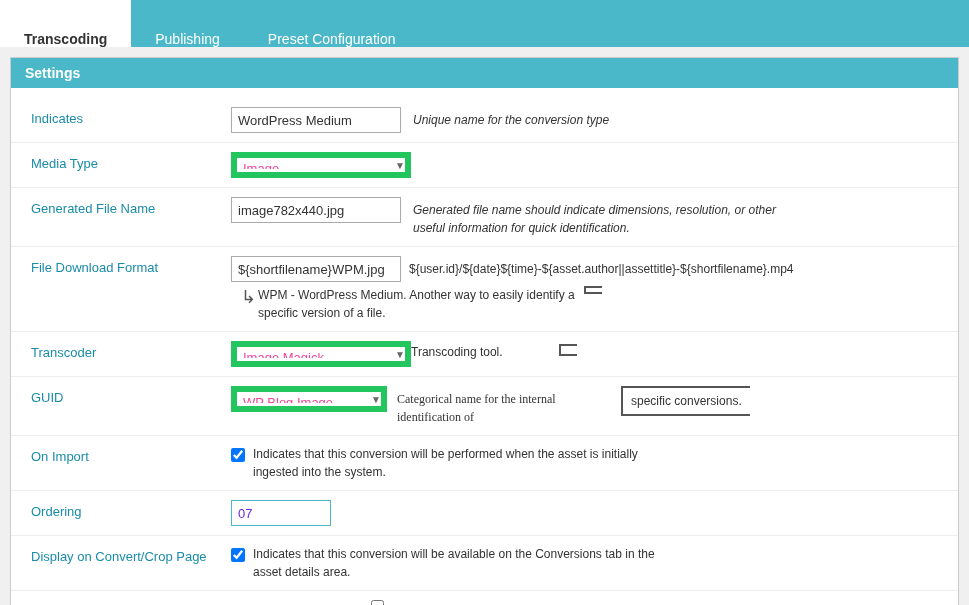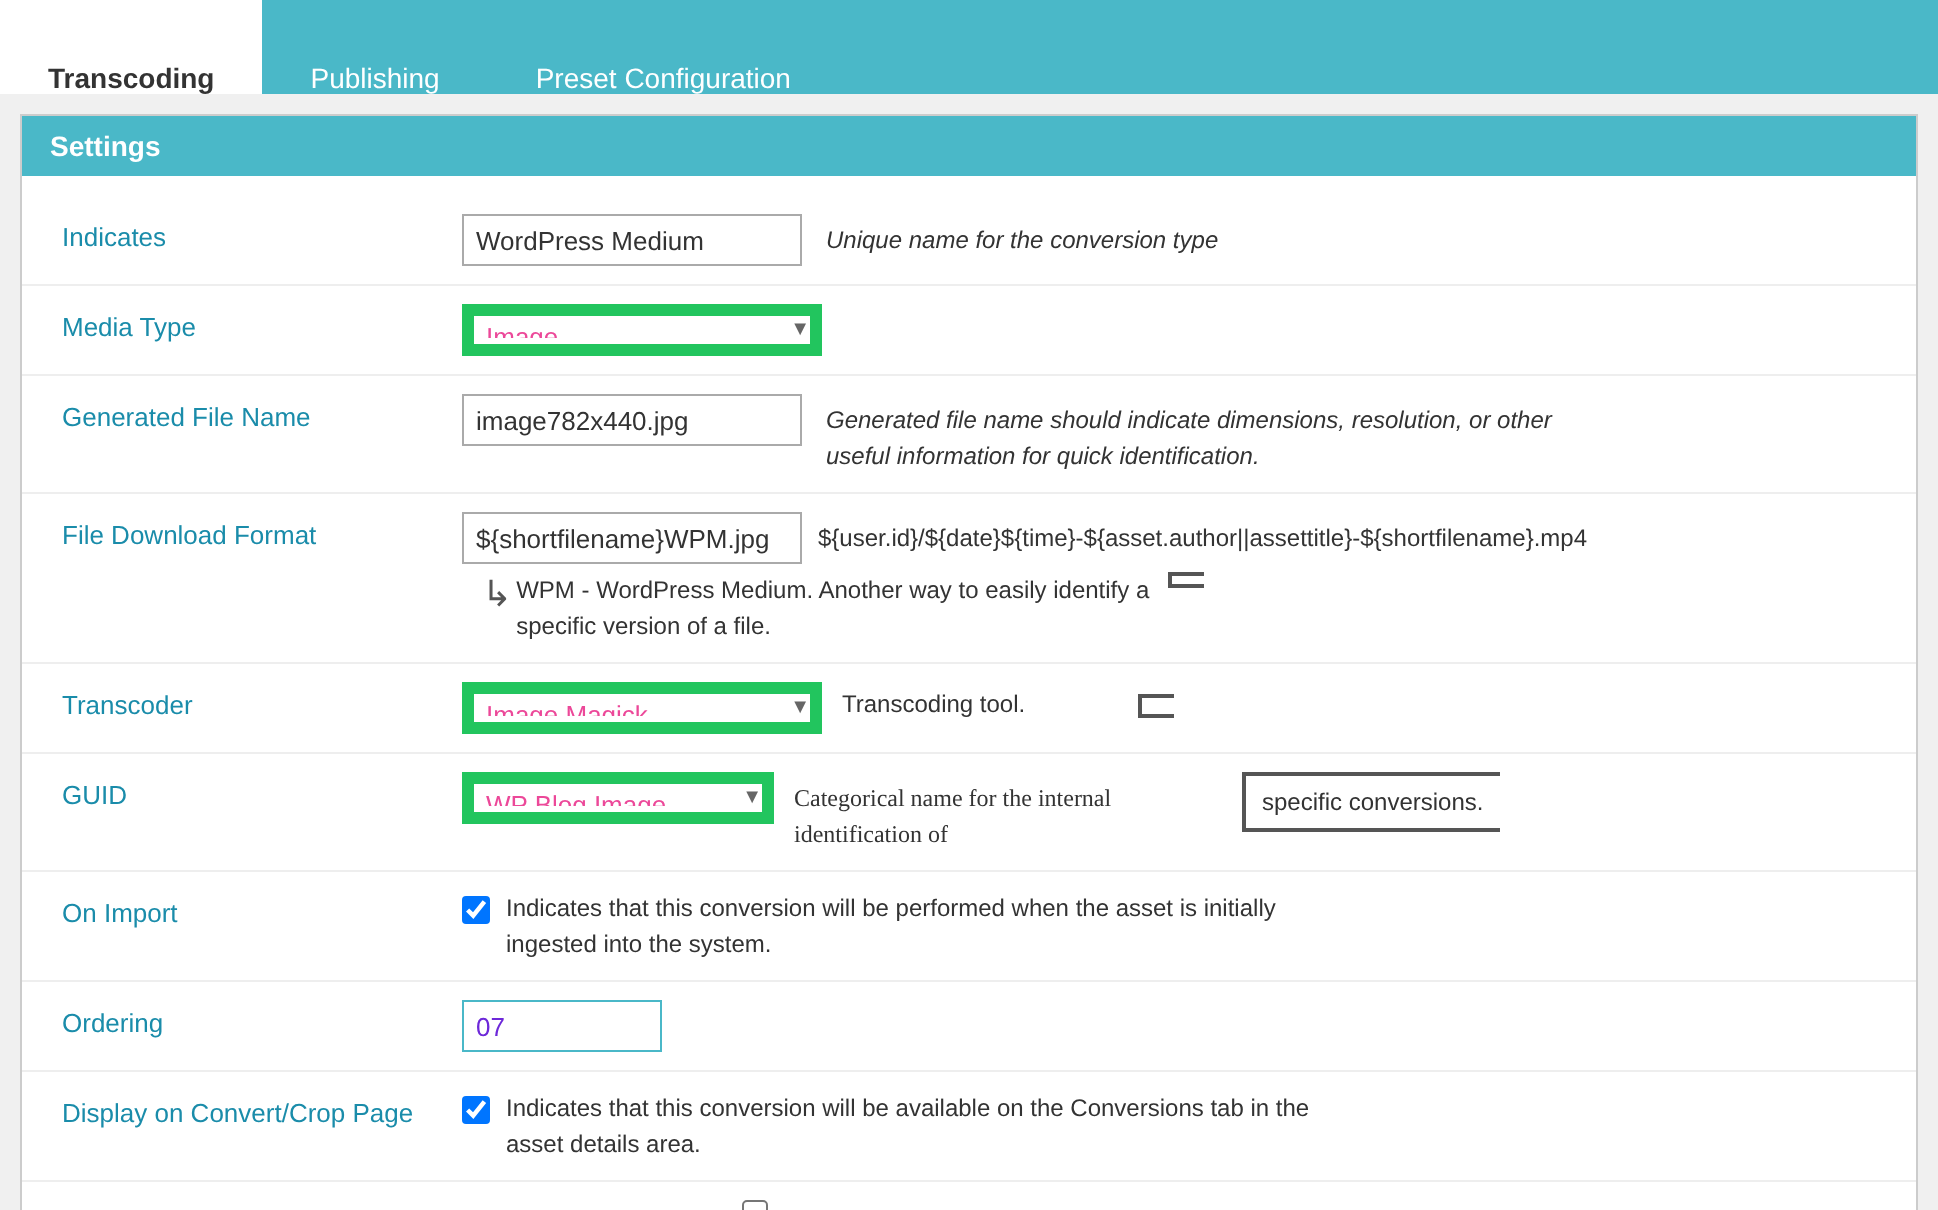--- a/index.html
+++ b/index.html
@@ -208,21 +208,21 @@
     <div class="form-row">
       <div class="form-label">Transcoder</div>
       <div class="form-control-area">
         <div class="form-select-wrap">
           <select class="form-select" style="width:180px;">
             <option>Image Magick</option>
             <option>FFmpeg</option>
           </select>
           <span class="select-arrow">▼</span>
         </div>
-        <div style="display:flex; align-items:flex-end; margin-left:10px;gap:48px;">
+        <div style="display:flex; align-items:center; margin-left:0;gap:48px;">
           <span style="font-size:12px; color:#333; padding-top:4px;">Transcoding tool.</span>
           <div style="border-left:2px solid #555; border-top:2px solid #555; border-bottom:2px solid #555; padding:4px 8px; margin-left:8px; font-size:12px; color:#333; line-height:1.5;">
           </div>
         </div>
       </div>
     </div>
 
     <div class="form-row">
       <div class="form-label">GUID</div>
       <div class="form-control-area">

